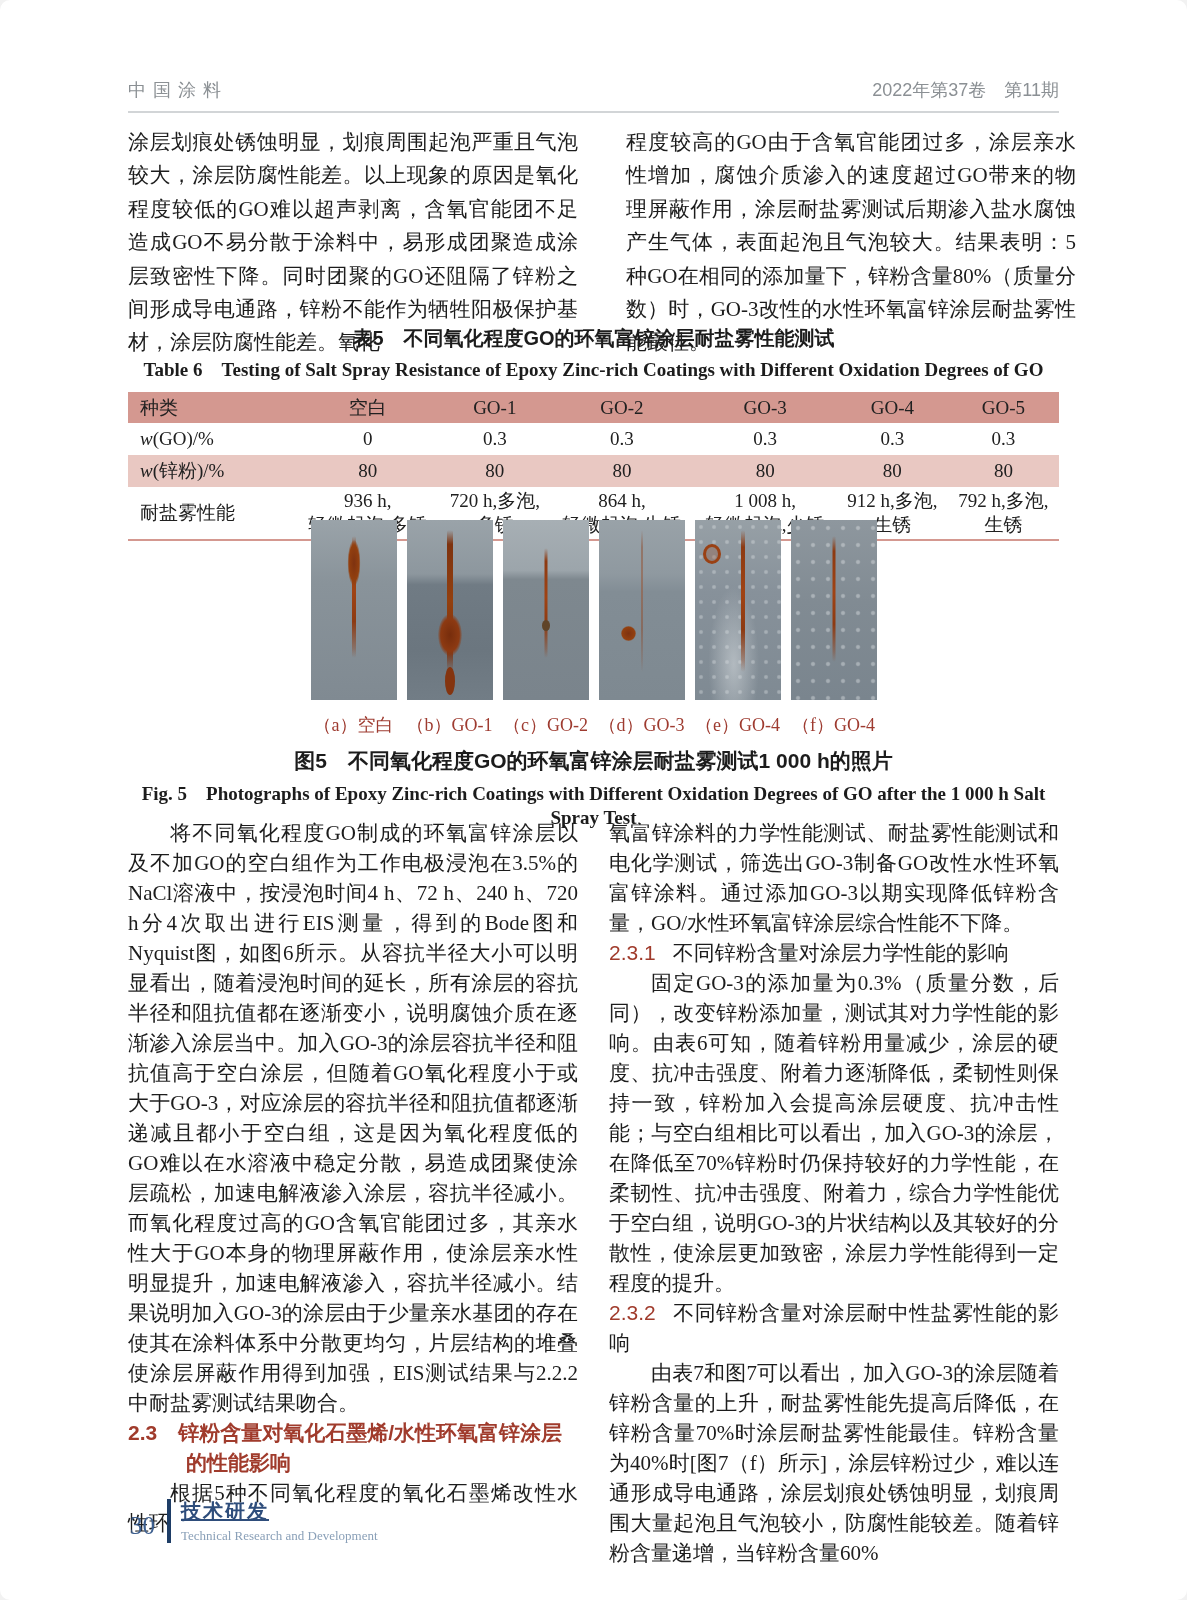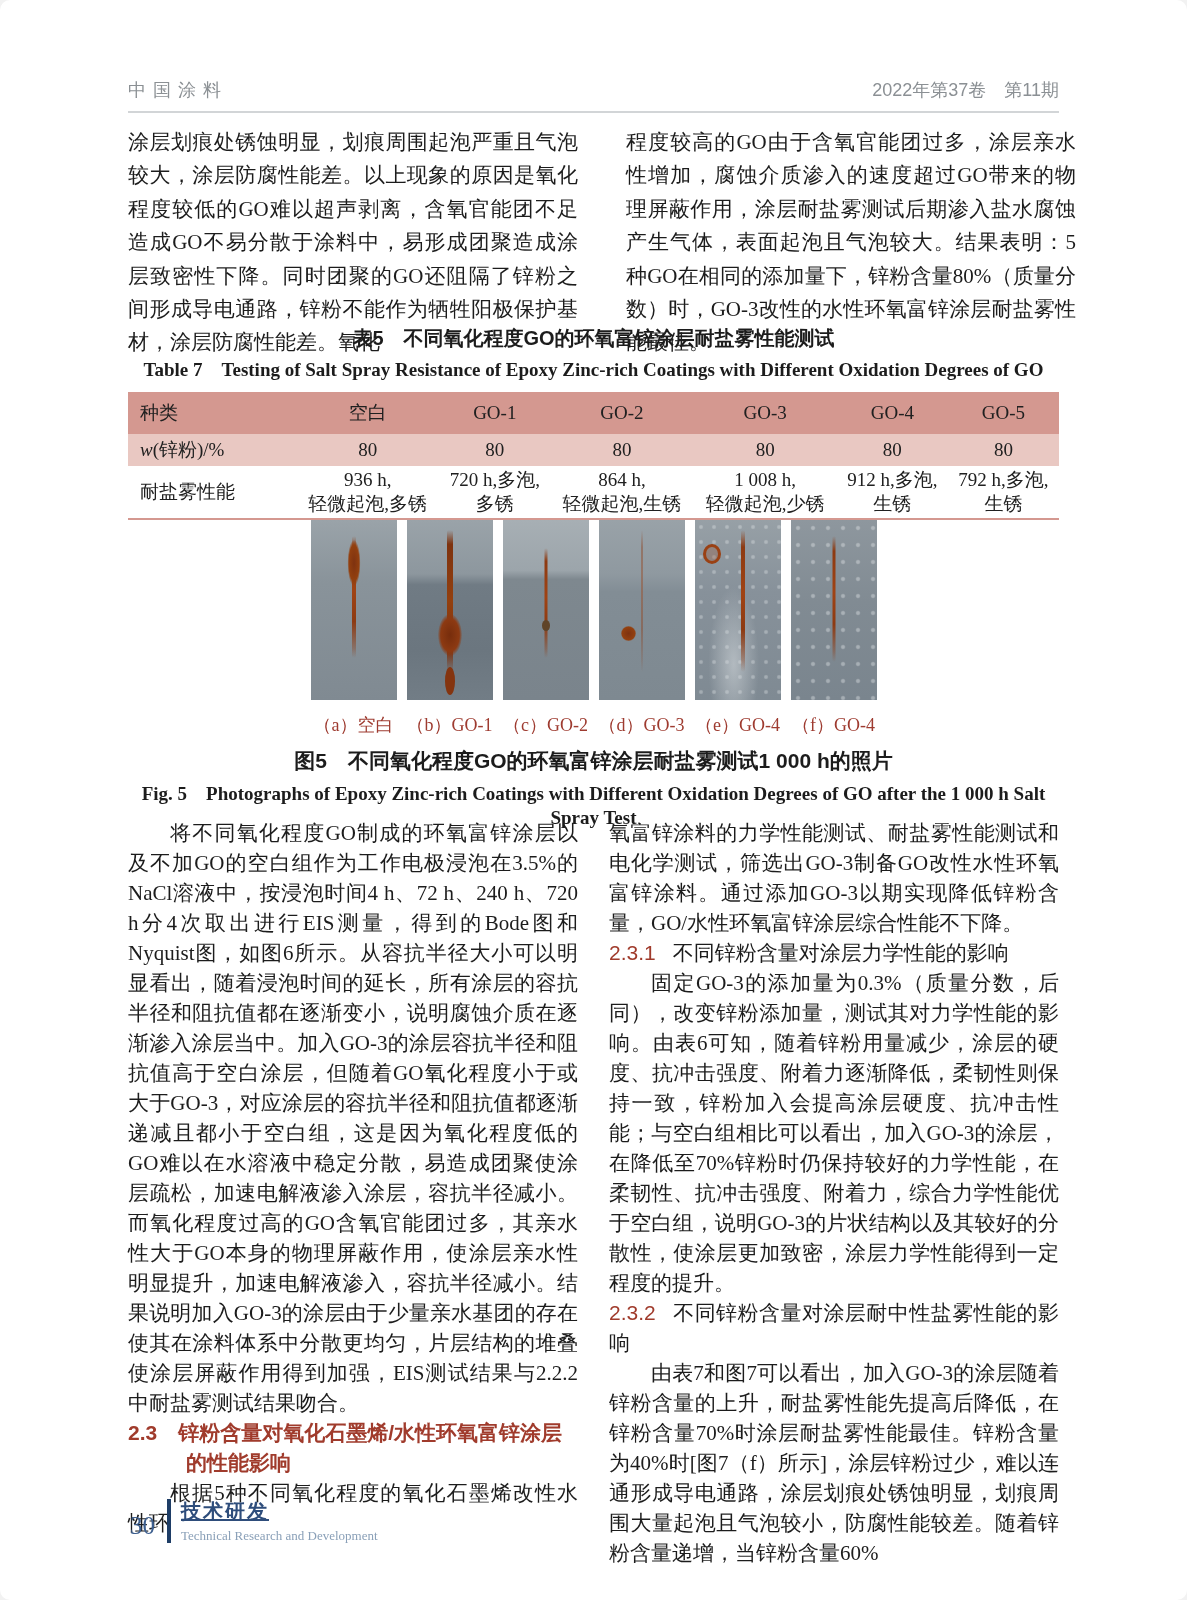--- a/index.html
+++ b/index.html
@@ -44,21 +44,21 @@
     padding-left:58px;text-indent:-58px;text-align:left;
   }
   .sec-red .num{margin-right:21px;font-weight:bold;}
   
   .table-block{position:absolute;left:128px;top:325px;width:931px;}
   .tcap-zh{text-align:center;font-weight:bold;font-size:20px;font-family:"Liberation Sans","DejaVu Sans",sans-serif;}
   .tcap-en{text-align:center;font-weight:bold;font-size:19px;margin-top:5px;font-family:"Liberation Serif","DejaVu Serif",serif;}
   table.t5{width:100%;border-collapse:collapse;margin-top:9px;font-size:19px;color:#202020;}
   table.t5 td{padding:0 4px;text-align:center;vertical-align:middle;}
   table.t5 td.lab{text-align:left;padding-left:12px;width:152px;}
-  table.t5 tr.head td{background:var(--table-header-bg);height:42px;}
+  table.t5 tr.head td{background:var(--table-header-bg);height:31px;}
   table.t5 tr.head td.lab{}
   table.t5 tr.r0 td{height:32px;}
   table.t5 tr.r1 td{background:var(--table-row-shaded-bg);height:32px;}
   table.t5 tr.r2 td{height:52px;line-height:24px;border-bottom:2px solid var(--table-header-bg);}
   table.t5 .it{font-style:italic;}
   
   .figure-block{position:absolute;left:128px;top:520px;width:931px;}
   .strip{display:flex;justify-content:center;gap:10px;}
   .panel-wrap{width:86px;flex:0 0 86px;}
   .panel{position:relative;overflow:hidden;width:86px;height:180px;
@@ -124,32 +124,41 @@
     <div class="col">
       <p class="para">涂层划痕处锈蚀明显，划痕周围起泡严重且气泡较大，涂层防腐性能差。以上现象的原因是氧化程度较低的GO难以超声剥离，含氧官能团不足造成GO不易分散于涂料中，易形成团聚造成涂层致密性下降。同时团聚的GO还阻隔了锌粉之间形成导电通路，锌粉不能作为牺牲阳极保护基材，涂层防腐性能差。氧化</p>
     </div>
     <div class="col">
       <p class="para">程度较高的GO由于含氧官能团过多，涂层亲水性增加，腐蚀介质渗入的速度超过GO带来的物理屏蔽作用，涂层耐盐雾测试后期渗入盐水腐蚀产生气体，表面起泡且气泡较大。结果表明：5种GO在相同的添加量下，锌粉含量80%（质量分数）时，GO-3改性的水性环氧富锌涂层耐盐雾性能最佳。</p>
     </div>
   </div>
 
   <div class="table-block">
     <div class="tcap-zh">表5　不同氧化程度GO的环氧富锌涂层耐盐雾性能测试</div>
-    <div class="tcap-en">Table 7　Testing of Salt Spray Resistance of Epoxy Zinc-rich Coatings with Different Oxidation Degrees of GO</div>
+    <div class="tcap-en">Table 6　Testing of Salt Spray Resistance of Epoxy Zinc-rich Coatings with Different Oxidation Degrees of GO</div>
     <table class="t5">
         <tbody>
           <tr class="head">
             <td class="lab">种类</td>
             <td>空白</td>
             <td>GO-1</td>
             <td>GO-2</td>
             <td>GO-3</td>
             <td>GO-4</td>
             <td>GO-5</td>
           </tr>
+          <tr class="r0">
+            <td class="lab"><span class="it">w</span>(GO)/%</td>
+            <td>0</td>
+            <td>0.3</td>
+            <td>0.3</td>
+            <td>0.3</td>
+            <td>0.3</td>
+            <td>0.3</td>
+          </tr>
           <tr class="r1 shaded">
             <td class="lab"><span class="it">w</span>(锌粉)/%</td>
             <td>80</td>
             <td>80</td>
             <td>80</td>
             <td>80</td>
             <td>80</td>
             <td>80</td>
           </tr>
           <tr class="r2">

